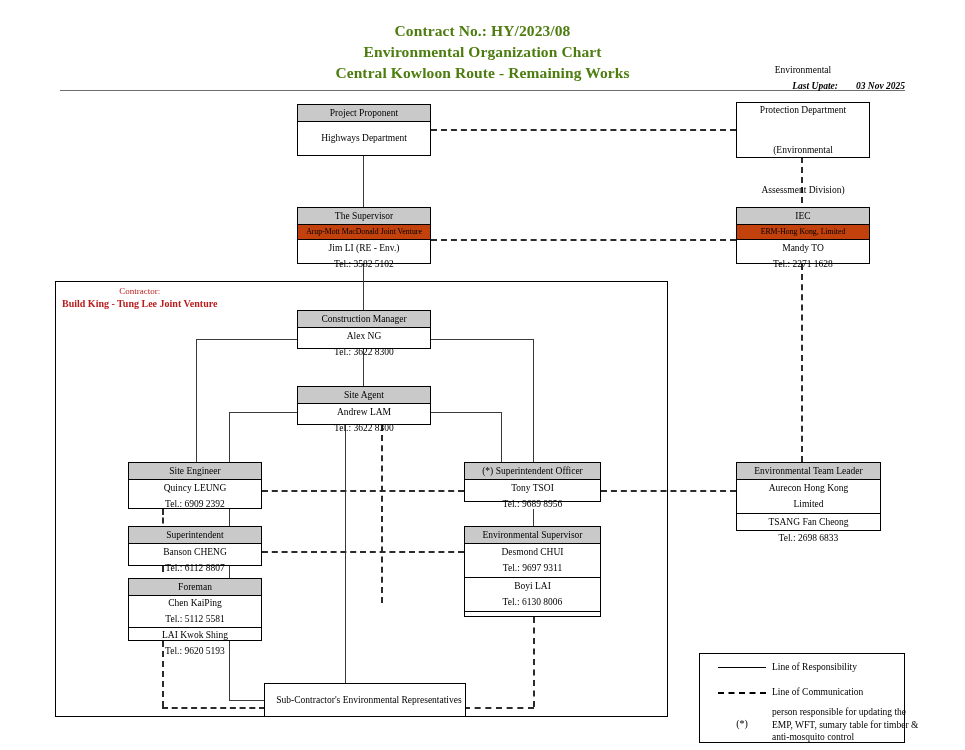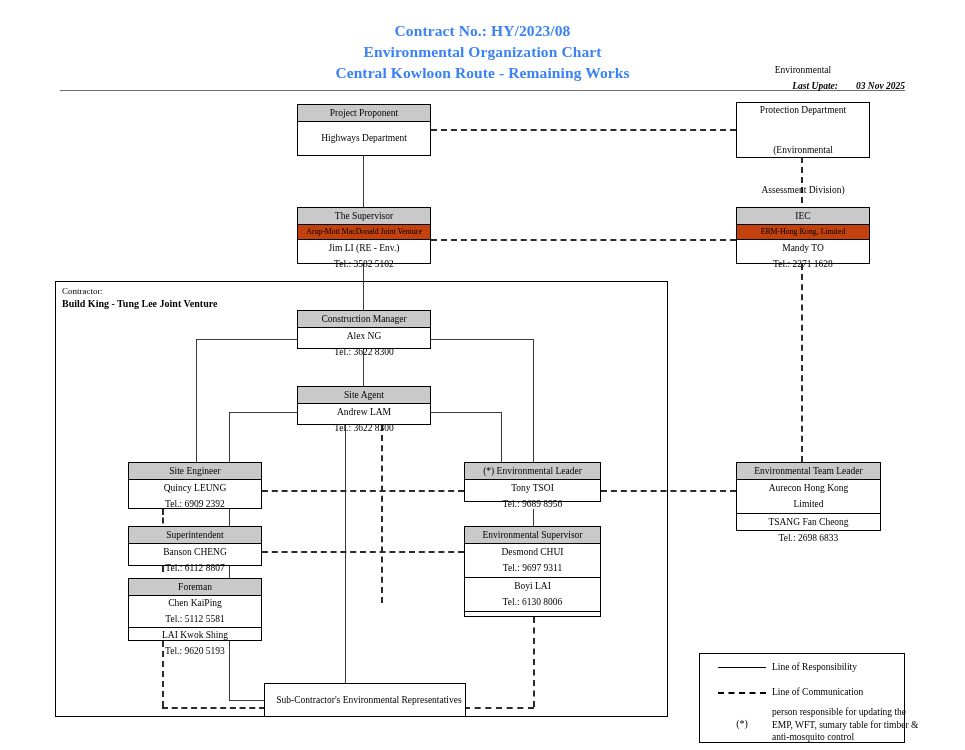--- a/index.html
+++ b/index.html
@@ -21,21 +21,21 @@
     position: absolute;
     left: 0;
     top: 20px;
     width: 965px;
     text-align: center;
   }
   .title-line {
     font-weight: bold;
     font-size: 15.5px;
     line-height: 21px;
-    color: #3b82f6;
+    color: #4d7c0f;
     letter-spacing: 0.1px;
   }
   .header-rule {
     position: absolute;
     left: 60px;
     top: 90px;
     width: 845px;
     height: 0;
     border-top: 1px solid #6f6f6f;
   }
@@ -96,22 +96,23 @@
 
   
   .contractor-frame {
     position: absolute;
     border: 1px solid #000;
     background: transparent;
     box-sizing: border-box;
   }
   .contractor-label {
     position: absolute;
-    color: #000000;
-    white-space: nowrap;
+    color: #b91c1c;
+    white-space: nowrap;
+    text-align: center;
   }
   .contractor-label .cl-1 { font-size: 9px; line-height: 12px; }
   .contractor-label .cl-2 { font-size: 10px; font-weight: bold; line-height: 13px; }
 
   
   .ln {
     position: absolute;
     background: transparent;
   }
   .ln-h-solid { border-top: 1.4px solid #3a3a3a; height: 0; }
@@ -288,21 +289,21 @@
     <div class="box-line">Tel.: 3622 8300</div>
   </div>
 
   <div class="box" style="left:128px; top:462px; width:134px; height:47px;">
     <div class="box-head">Site Engineer</div>
     <div class="box-line" style="margin-top:1px;">Quincy LEUNG</div>
     <div class="box-line">Tel.: 6909 2392</div>
   </div>
 
   <div class="box" style="left:464px; top:462px; width:137px; height:40px;">
-    <div class="box-head">(*) Environmental Leader</div>
+    <div class="box-head">(*) Superintendent Officer</div>
     <div class="box-line" style="margin-top:1px;">Tony TSOI</div>
     <div class="box-line">Tel.: 9689 8956</div>
   </div>
 
   <div class="box" style="left:736px; top:462px; width:145px; height:69px;">
     <div class="box-head">Environmental Team Leader</div>
     <div class="box-sect" style="padding:1px 0;">
       <div class="box-line">Aurecon Hong Kong</div>
       <div class="box-line">Limited</div>
     </div>

